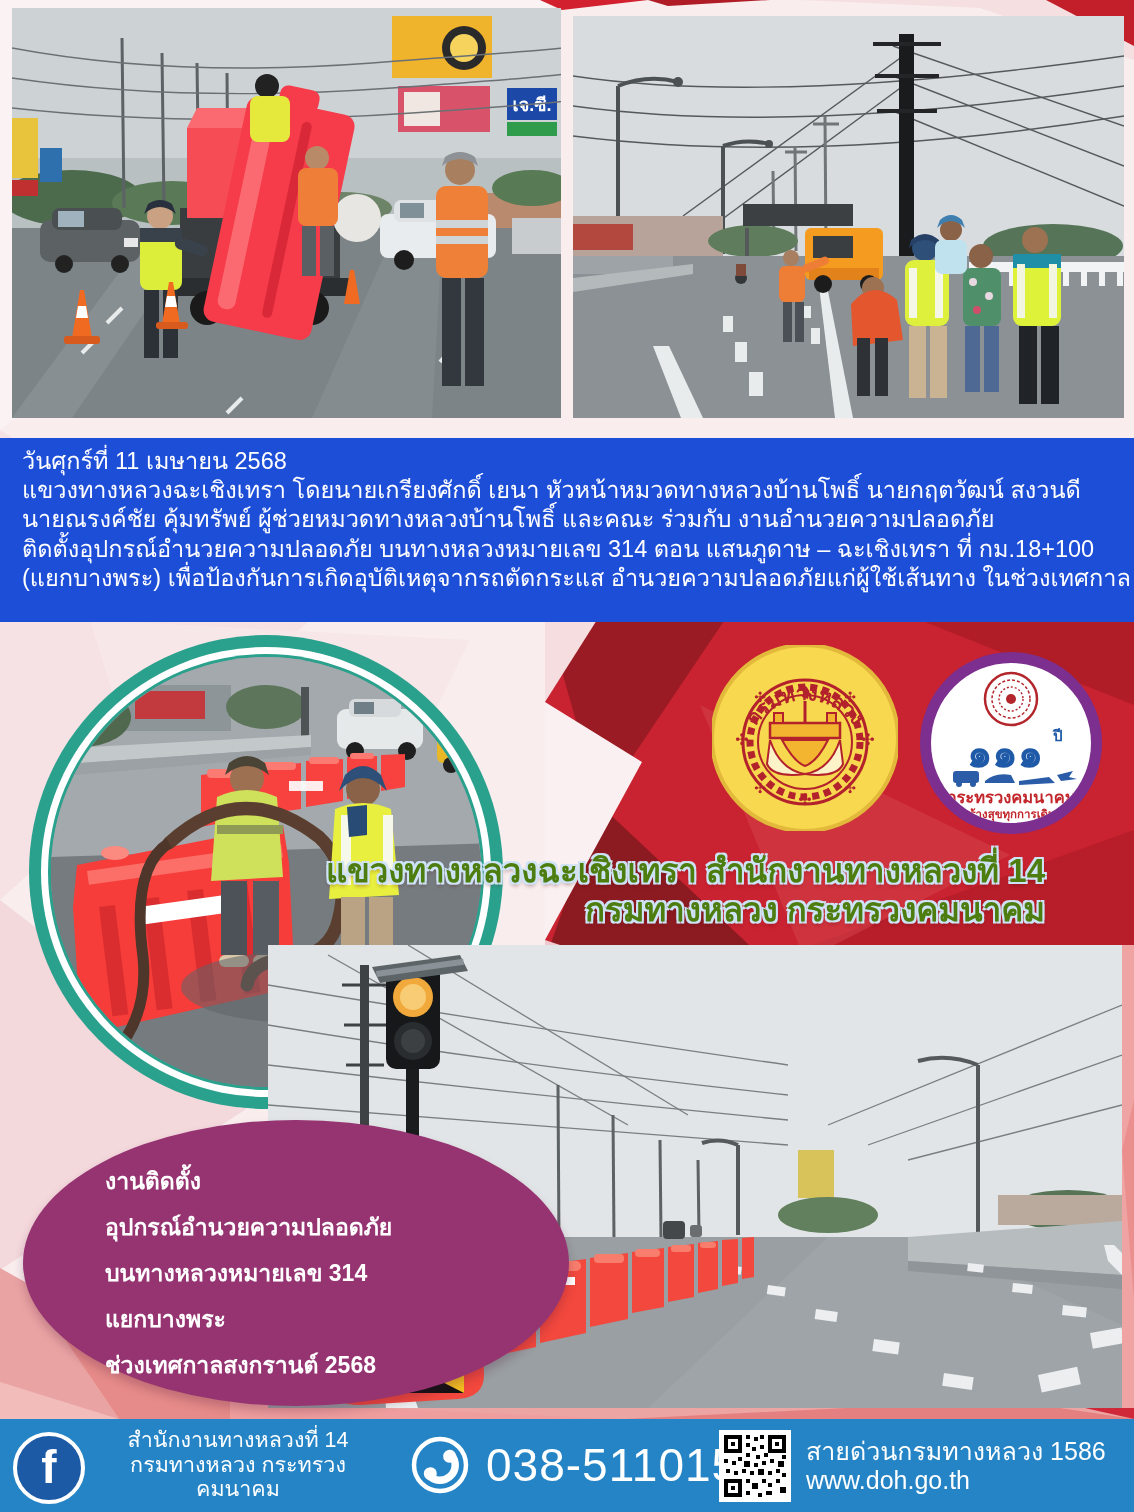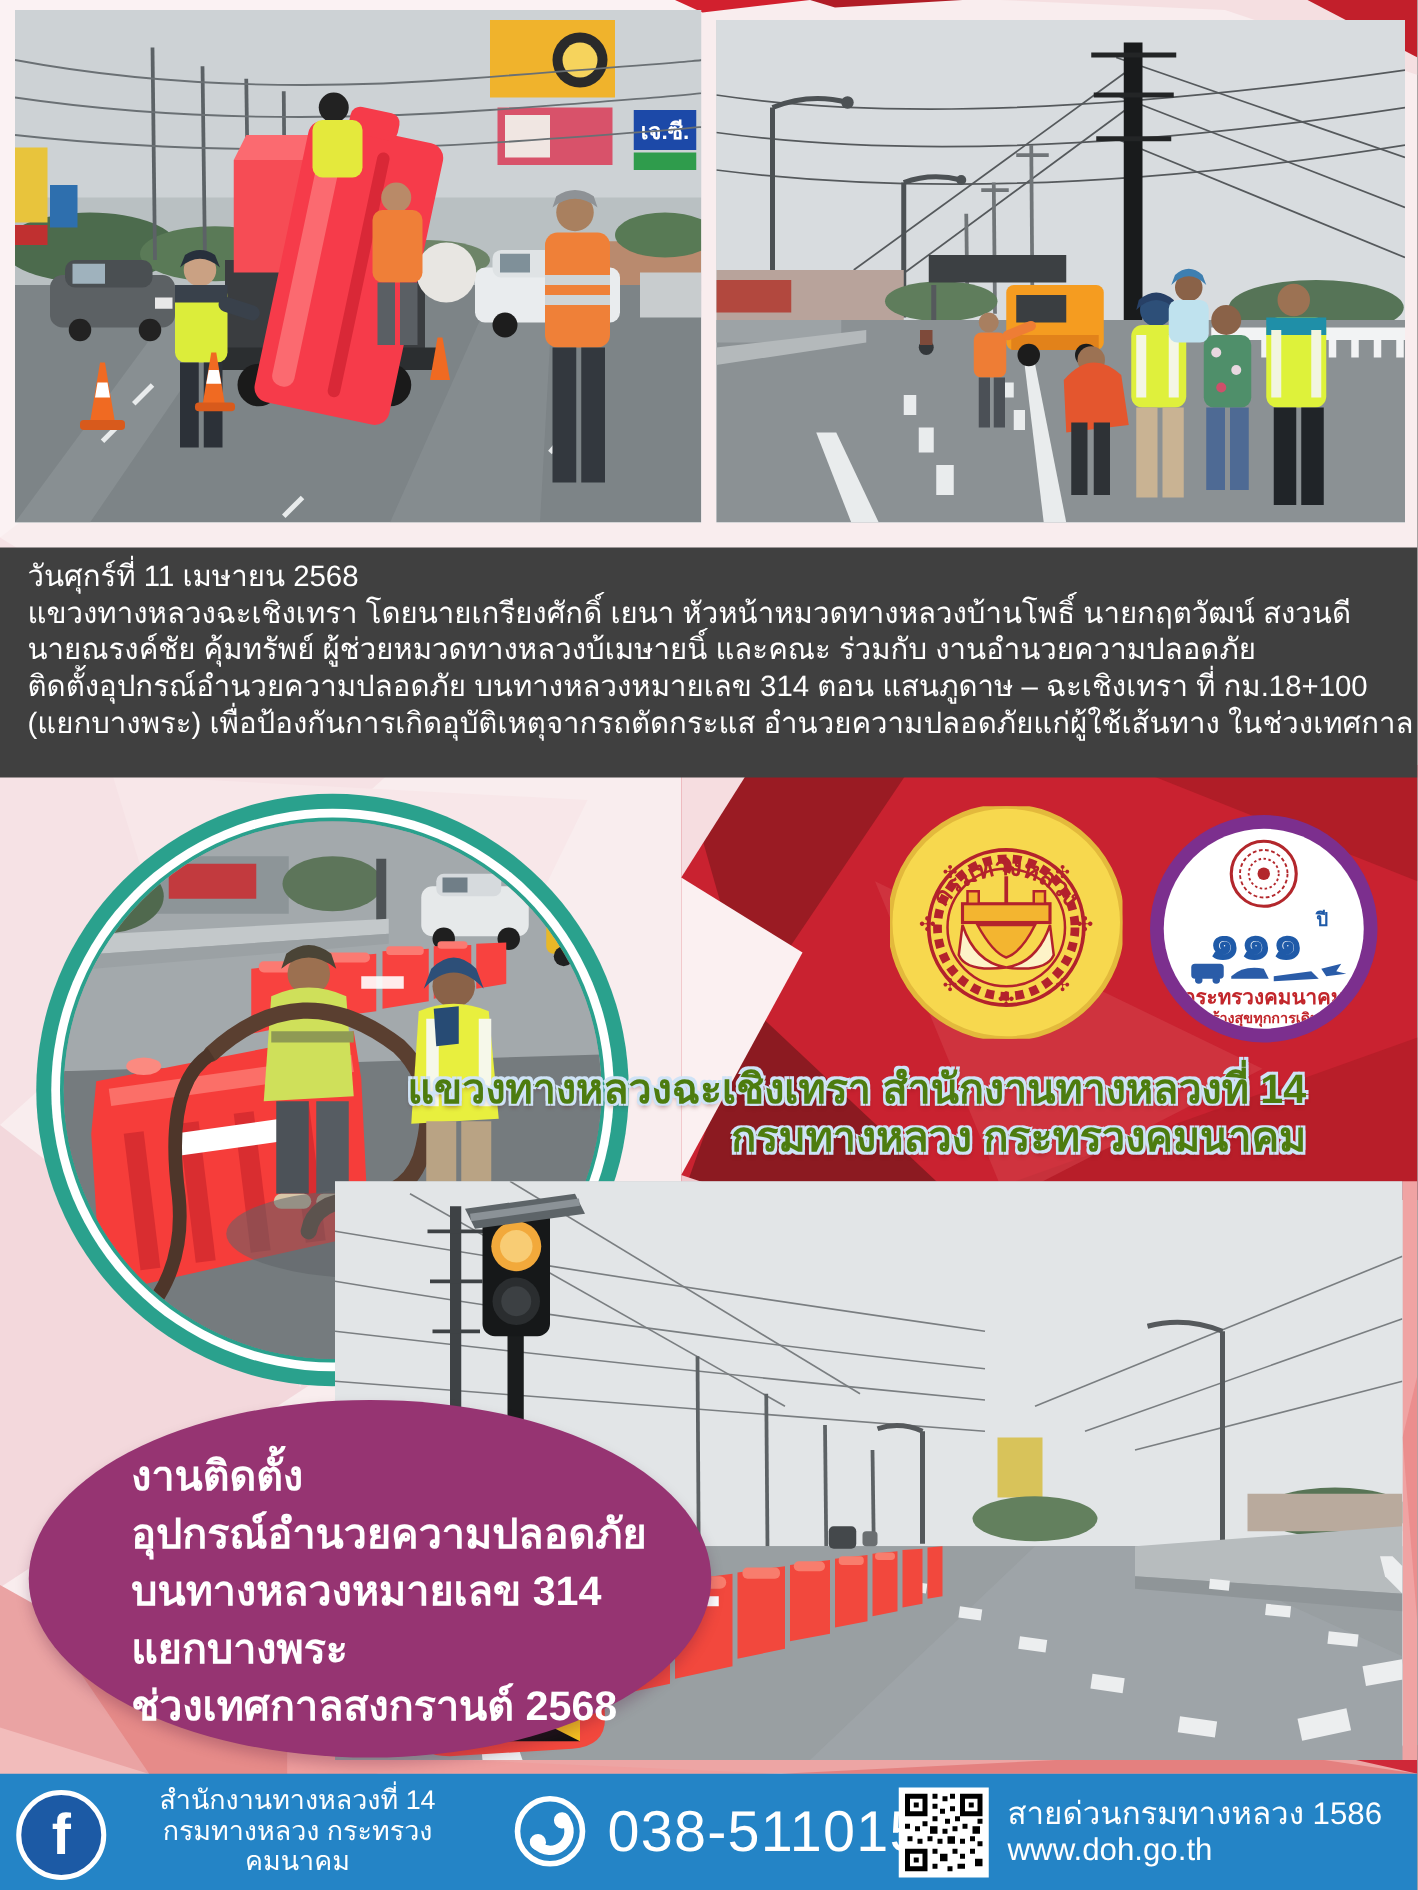--- a/index.html
+++ b/index.html
@@ -7,21 +7,21 @@
           background:#f9edee;font-family:"Liberation Sans",sans-serif;}
   .abs{position:absolute;}
   svg{display:block;}
 
   
   .photo{overflow:hidden;background:#cfd4d7;}
   .photo-tl{left:12px;top:8px;width:549px;height:410px;}
   .photo-tr{left:573px;top:16px;width:551px;height:402px;}
 
   
-  .banner{left:0;top:438px;width:1134px;height:184px;background:#404040;color:#fff;
+  .banner{left:0;top:438px;width:1134px;height:184px;background:#1d4ed8;color:#fff;
           padding:9px 0 0 22px;box-sizing:border-box;}
   .banner div{font-size:23.5px;line-height:29.2px;white-space:nowrap;font-weight:400;}
 
   
   .circle-outer{left:29px;top:635px;width:474px;height:474px;border-radius:50%;background:#2aa18d;}
   .circle-white{position:absolute;inset:12px;border-radius:50%;background:#ffffff;}
   .circle-teal2{position:absolute;inset:7px;border-radius:50%;background:#2aa18d;}
   .circle-photo{position:absolute;inset:3px;border-radius:50%;overflow:hidden;background:#9aa0a3;}
 
   
@@ -34,21 +34,21 @@
   .ribbon div{font-size:33px;line-height:39px;
     text-shadow:-2px -2px 0 #cfe3f6,2px -2px 0 #cfe3f6,-2px 2px 0 #cfe3f6,2px 2px 0 #cfe3f6,0 3px 4px rgba(90,10,15,.45);}
 
   
   .photo-bottom{left:268px;top:945px;width:854px;height:463px;}
 
   
   .oval{left:23px;top:1120px;width:546px;height:286px;border-radius:50%;background:#963472;
         box-shadow:0 6px 10px rgba(80,20,60,.25);}
   .oval-text{position:absolute;left:82px;top:38px;color:#fff;font-weight:700;}
-  .oval-text div{font-size:33px;line-height:46px;white-space:nowrap;}
+  .oval-text div{font-size:23px;line-height:46px;white-space:nowrap;}
 
   
   .footer{left:0;top:1419px;width:1134px;height:93px;background:#2484c6;color:#fff;}
   .fb{left:13px;top:13px;width:64px;height:64px;border-radius:50%;background:#1c5aa5;
       border:4px solid #fff;text-align:center;}
   .fb span{font-size:46px;font-weight:700;line-height:62px;color:#fff;}
   .footer-org{left:92px;top:9px;width:292px;text-align:center;}
   .footer-org div{font-size:21.5px;line-height:24.5px;}
   .phone-icon{left:410px;top:16px;width:60px;height:60px;}
   .phone-number{left:486px;top:0;height:93px;line-height:93px;font-size:46px;letter-spacing:1px;}
@@ -349,21 +349,21 @@
         <circle cx="378" cy="214" r="11" fill="#8a6248"></circle>
           <path d="M364,212 q14,-14 28,0 l-3,-8 q-11,-10 -22,0 z" fill="#3e7fb0"></path>
         <rect x="362" y="224" width="32" height="34" rx="7" fill="#bfe2ee"></rect>
       </g>
     </svg>
   </div>
 
   <div class="abs banner">
     <div>วันศุกร์ที่ 11 เมษายน 2568</div>
     <div>แขวงทางหลวงฉะเชิงเทรา โดยนายเกรียงศักดิ์ เยนา หัวหน้าหมวดทางหลวงบ้านโพธิ์ นายกฤตวัฒน์ สงวนดี</div>
-    <div>นายณรงค์ชัย คุ้มทรัพย์ ผู้ช่วยหมวดทางหลวงบ้เมษายนิ์ และคณะ ร่วมกับ งานอำนวยความปลอดภัย</div>
+    <div>นายณรงค์ชัย คุ้มทรัพย์ ผู้ช่วยหมวดทางหลวงบ้านโพธิ์ และคณะ ร่วมกับ งานอำนวยความปลอดภัย</div>
     <div>ติดตั้งอุปกรณ์อำนวยความปลอดภัย บนทางหลวงหมายเลข 314 ตอน แสนภูดาษ – ฉะเชิงเทรา ที่ กม.18+100</div>
     <div>(แยกบางพระ) เพื่อป้องกันการเกิดอุบัติเหตุจากรถตัดกระแส อำนวยความปลอดภัยแก่ผู้ใช้เส้นทาง ในช่วงเทศกาล</div>
   </div>
 
   <div class="abs circle-outer">
     <div class="circle-white">
       <div class="circle-teal2">
         <div class="circle-photo">
           <svg width="448" height="448" viewBox="0 0 448 448">
             <rect width="448" height="240" fill="#a3a9ac"></rect>

